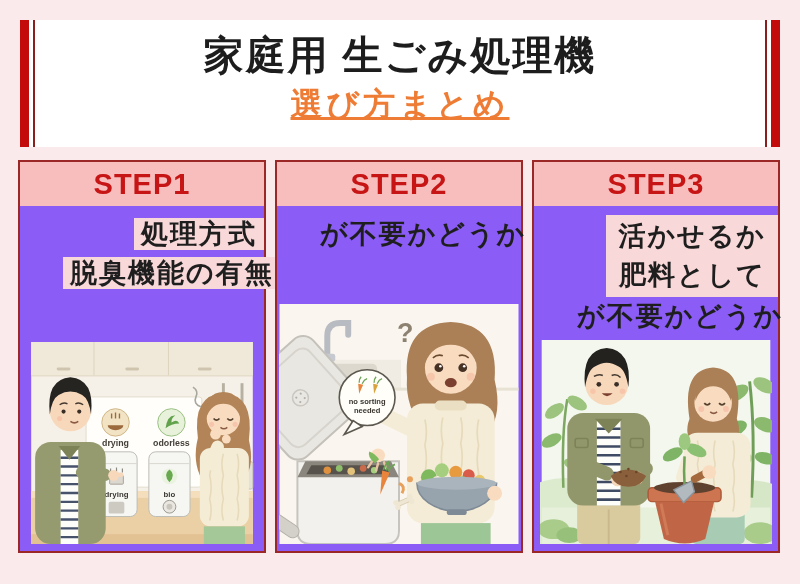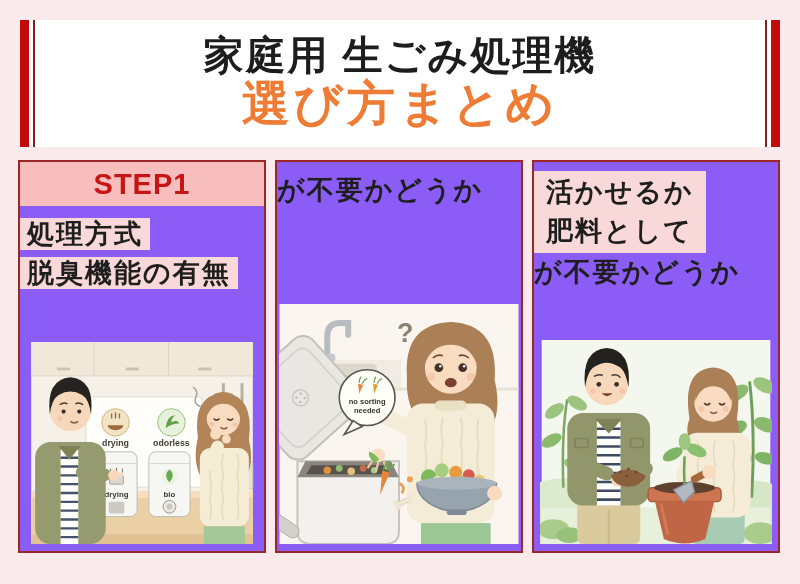--- a/index.html
+++ b/index.html
@@ -21,37 +21,37 @@
   .redbar.right{right:0;}
   .thinline{position:absolute;top:0;bottom:0;width:2px;background:var(--line-red,#8c1e1e);}
   .thinline.left{left:13px;}
   .thinline.right{right:13px;}
   .titlewrap{position:absolute;left:20px;right:20px;top:10px;text-align:center;}
   .title1{
     font-size:40px;font-weight:bold;color:var(--title-black,#1d1d1d);
     letter-spacing:2px;line-height:50px;white-space:nowrap;
   }
   .title2{
-    font-size:48px;font-weight:bold;color:var(--title-orange,#ee7c35);
-    letter-spacing:4px;line-height:48px;white-space:nowrap;
+    font-size:32px;font-weight:bold;color:var(--title-orange,#ee7c35);
+    letter-spacing:4px;line-height:48px;white-space:nowrap;text-decoration:underline;
   }
 
   
   .steps{position:absolute;left:18px;top:160px;width:764px;display:flex;gap:9px;}
   .card{
     width:248px;height:393px;background:#8b5cf6;
     border:2px solid var(--border-red,#9c2727);
     box-sizing:border-box;display:flex;flex-direction:column;
   }
   .band{
     height:44px;flex:0 0 44px;background:var(--band-pink,#f8bebe);
     display:flex;align-items:center;justify-content:center;
     color:var(--step-red,#c71414);font-size:29px;font-weight:bold;letter-spacing:1px;
   }
-  .txt{padding-top:9px;text-align:left;}
+  .txt{padding-top:9px;text-align:right;margin-left:43px;}
   .line{
     font-size:27px;font-weight:bold;color:#1e1e1e;
     letter-spacing:2px;line-height:1.45;white-space:nowrap;
   }
   .hl{background:var(--hl-pink,#f8d8d8);padding:1px 7px;}
   .hl.ml{margin-left:10px;}
   .hlblock{
     display:inline-block;background:var(--hl-pink,#f8d8d8);
     padding:2px 12px;
   }
@@ -177,20 +177,21 @@
             <circle cx="188" cy="94" r="5.5" fill="#f9dcc0"></circle>
             <circle cx="199" cy="99" r="4.5" fill="#f9dcc0"></circle>
             <rect x="176" y="188" width="42" height="18" fill="#a4c898"></rect>
             <path d="M173,66 q-8,-3 -5,-10 q3,-6 -3,-10" stroke="#a8a89e" stroke-width="1.7" fill="none"></path>
           </g>
         </svg>
       </div>
     </div>
 
     <div class="card">
+      <div class="band">STEP2</div>
       <div class="txt">
         <div class="line">が不要かどうか</div>
       </div>
       <div class="illus">
         <svg width="240" height="240" viewBox="0 0 240 241">
           <rect width="240" height="241" fill="#faf6ef"></rect>
 
           <g>
             <rect x="0" y="56" width="122" height="30" fill="#f0ece3"></rect>
             <rect x="0" y="84" width="240" height="3" fill="#e8e2d4"></rect>
@@ -288,20 +289,21 @@
             </g>
             <text x="88" y="100" font-size="7.6" font-weight="bold" fill="#3a362f" text-anchor="middle">no sorting</text>
             <text x="88" y="109" font-size="7.6" font-weight="bold" fill="#3a362f" text-anchor="middle">needed</text>
           </g>
           <text x="118" y="38" font-size="27" font-weight="bold" fill="#8d8272">?</text>
         </svg>
       </div>
     </div>
 
     <div class="card">
+      <div class="band">STEP3</div>
       <div class="txt">
         <div class="hlblock">
           <div class="line">活かせるか</div>
           <div class="line">肥料として</div>
         </div>
         <div class="line">が不要かどうか</div>
       </div>
       <div class="illus">
         <svg width="232" height="204" viewBox="0 0 232 207">
           <rect width="232" height="207" fill="#f3f7ed"></rect>

